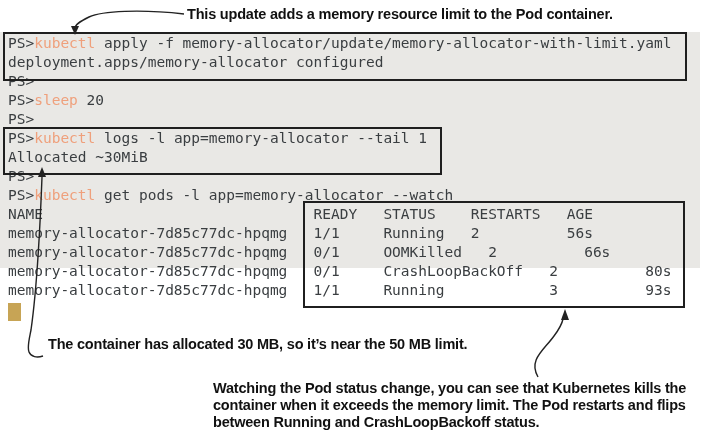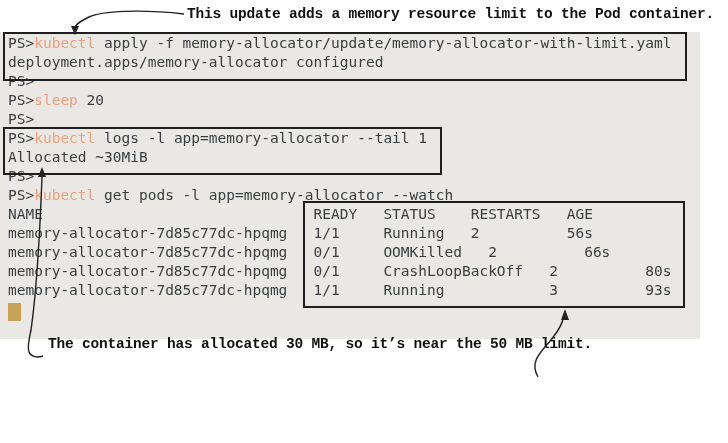--- a/index.html
+++ b/index.html
@@ -1,34 +1,34 @@
 <!DOCTYPE html>
 <html><head>
 <meta charset="utf-8">
 <style>
   html,body{margin:0;padding:0;background:#ffffff;}
   #canvas{position:relative;width:728px;height:443px;background:#ffffff;overflow:hidden;
           font-family:"Liberation Sans",sans-serif;}
   
-  #terminal{position:absolute;left:0;top:32px;width:700px;height:307px;background:#e9e8e5;}
+  #terminal{position:absolute;left:0;top:32px;width:700px;height:236px;background:#e9e8e5;}
   #term-lines{position:absolute;left:8px;top:2px;margin:0;
               font-family:"DejaVu Sans Mono",monospace;font-size:14.5px;line-height:19px;
               color:#3a3e41;white-space:pre;}
   .t-line{height:19px;}
   .seg-c{color:#efa07c;}
   .seg-p{color:#3a3e41;}
   #cursor{position:absolute;left:8px;top:271px;width:13px;height:18px;background:#c7a455;}
   
   .hbox{position:absolute;border:2px solid #1f1f1f;background:transparent;}
   #box-apply{left:3px;top:32px;width:680px;height:45px;}
   #box-logs{left:3px;top:127px;width:435px;height:44px;}
   #box-pods{left:303px;top:201px;width:378px;height:103px;}
   
   .annotation{position:absolute;font-weight:bold;font-size:14.5px;color:#111111;
-              letter-spacing:-0.2px;line-height:17px;white-space:nowrap;font-family:Liberation Mono, monospace;}
+              letter-spacing:-0.2px;line-height:17px;white-space:nowrap;}
   #ann-top{left:187px;top:6px;}
   #ann-bottom-left{left:48px;top:336px;}
   #ann-bottom-right{left:213px;top:380px;}
   
   #arrows{position:absolute;left:0;top:0;width:728px;height:443px;pointer-events:none;}
   #arrows path{fill:none;stroke:#222;stroke-width:1.4px;}
   #arrows polygon{fill:#222;stroke:none;}
 </style>
 </head>
 <body>
@@ -41,20 +41,25 @@
     <pre id="term-lines"><div class="t-line"><span class="seg-p">PS&gt;</span><span class="seg-c">kubectl</span><span class="seg-p"> apply -f memory-allocator/update/memory-allocator-with-limit.yaml</span></div><div class="t-line"><span class="seg-p">deployment.apps/memory-allocator configured</span></div><div class="t-line"><span class="seg-p">PS&gt;</span></div><div class="t-line"><span class="seg-p">PS&gt;</span><span class="seg-c">sleep</span><span class="seg-p"> 20</span></div><div class="t-line"><span class="seg-p">PS&gt;</span></div><div class="t-line"><span class="seg-p">PS&gt;</span><span class="seg-c">kubectl</span><span class="seg-p"> logs -l app=memory-allocator --tail 1</span></div><div class="t-line"><span class="seg-p">Allocated ~30MiB</span></div><div class="t-line"><span class="seg-p">PS&gt;</span></div><div class="t-line"><span class="seg-p">PS&gt;</span><span class="seg-c">kubectl</span><span class="seg-p"> get pods -l app=memory-allocator --watch</span></div><div class="t-line"><span class="seg-p">NAME                               READY   STATUS    RESTARTS   AGE</span></div><div class="t-line"><span class="seg-p">memory-allocator-7d85c77dc-hpqmg   1/1     Running   2          56s</span></div><div class="t-line"><span class="seg-p">memory-allocator-7d85c77dc-hpqmg   0/1     OOMKilled   2          66s</span></div><div class="t-line"><span class="seg-p">memory-allocator-7d85c77dc-hpqmg   0/1     CrashLoopBackOff   2          80s</span></div><div class="t-line"><span class="seg-p">memory-allocator-7d85c77dc-hpqmg   1/1     Running            3          93s</span></div></pre>
     <div id="cursor"></div>
   </div>
 
   <div class="hbox" id="box-apply"></div>
   <div class="hbox" id="box-logs"></div>
   <div class="hbox" id="box-pods"></div>
 
   <div class="annotation" id="ann-bottom-left">The container has allocated 30 MB, so it’s near the 50 MB limit.</div>
 
+  <div class="annotation" id="ann-bottom-right">
+    <div>Watching the Pod status change, you can see that Kubernetes kills the</div>
+    <div>container when it exceeds the memory limit. The Pod restarts and flips</div>
+    <div>between Running and CrashLoopBackoff status.</div>
+  </div>
 
   <svg id="arrows" viewBox="0 0 728 443" xmlns="http://www.w3.org/2000/svg">
 
     <g>
       <path d="M184,14 C140,9 102,11 89,17 C79,22 76,24 75,27"></path>
       <polygon points="71,26 79,26 75,35"></polygon>
     </g>
 
     <g>
       <path d="M43,356 C37,358 31,357 29,352 C27,347 29,340 31,330 C36,295 40,230 42,177"></path>

